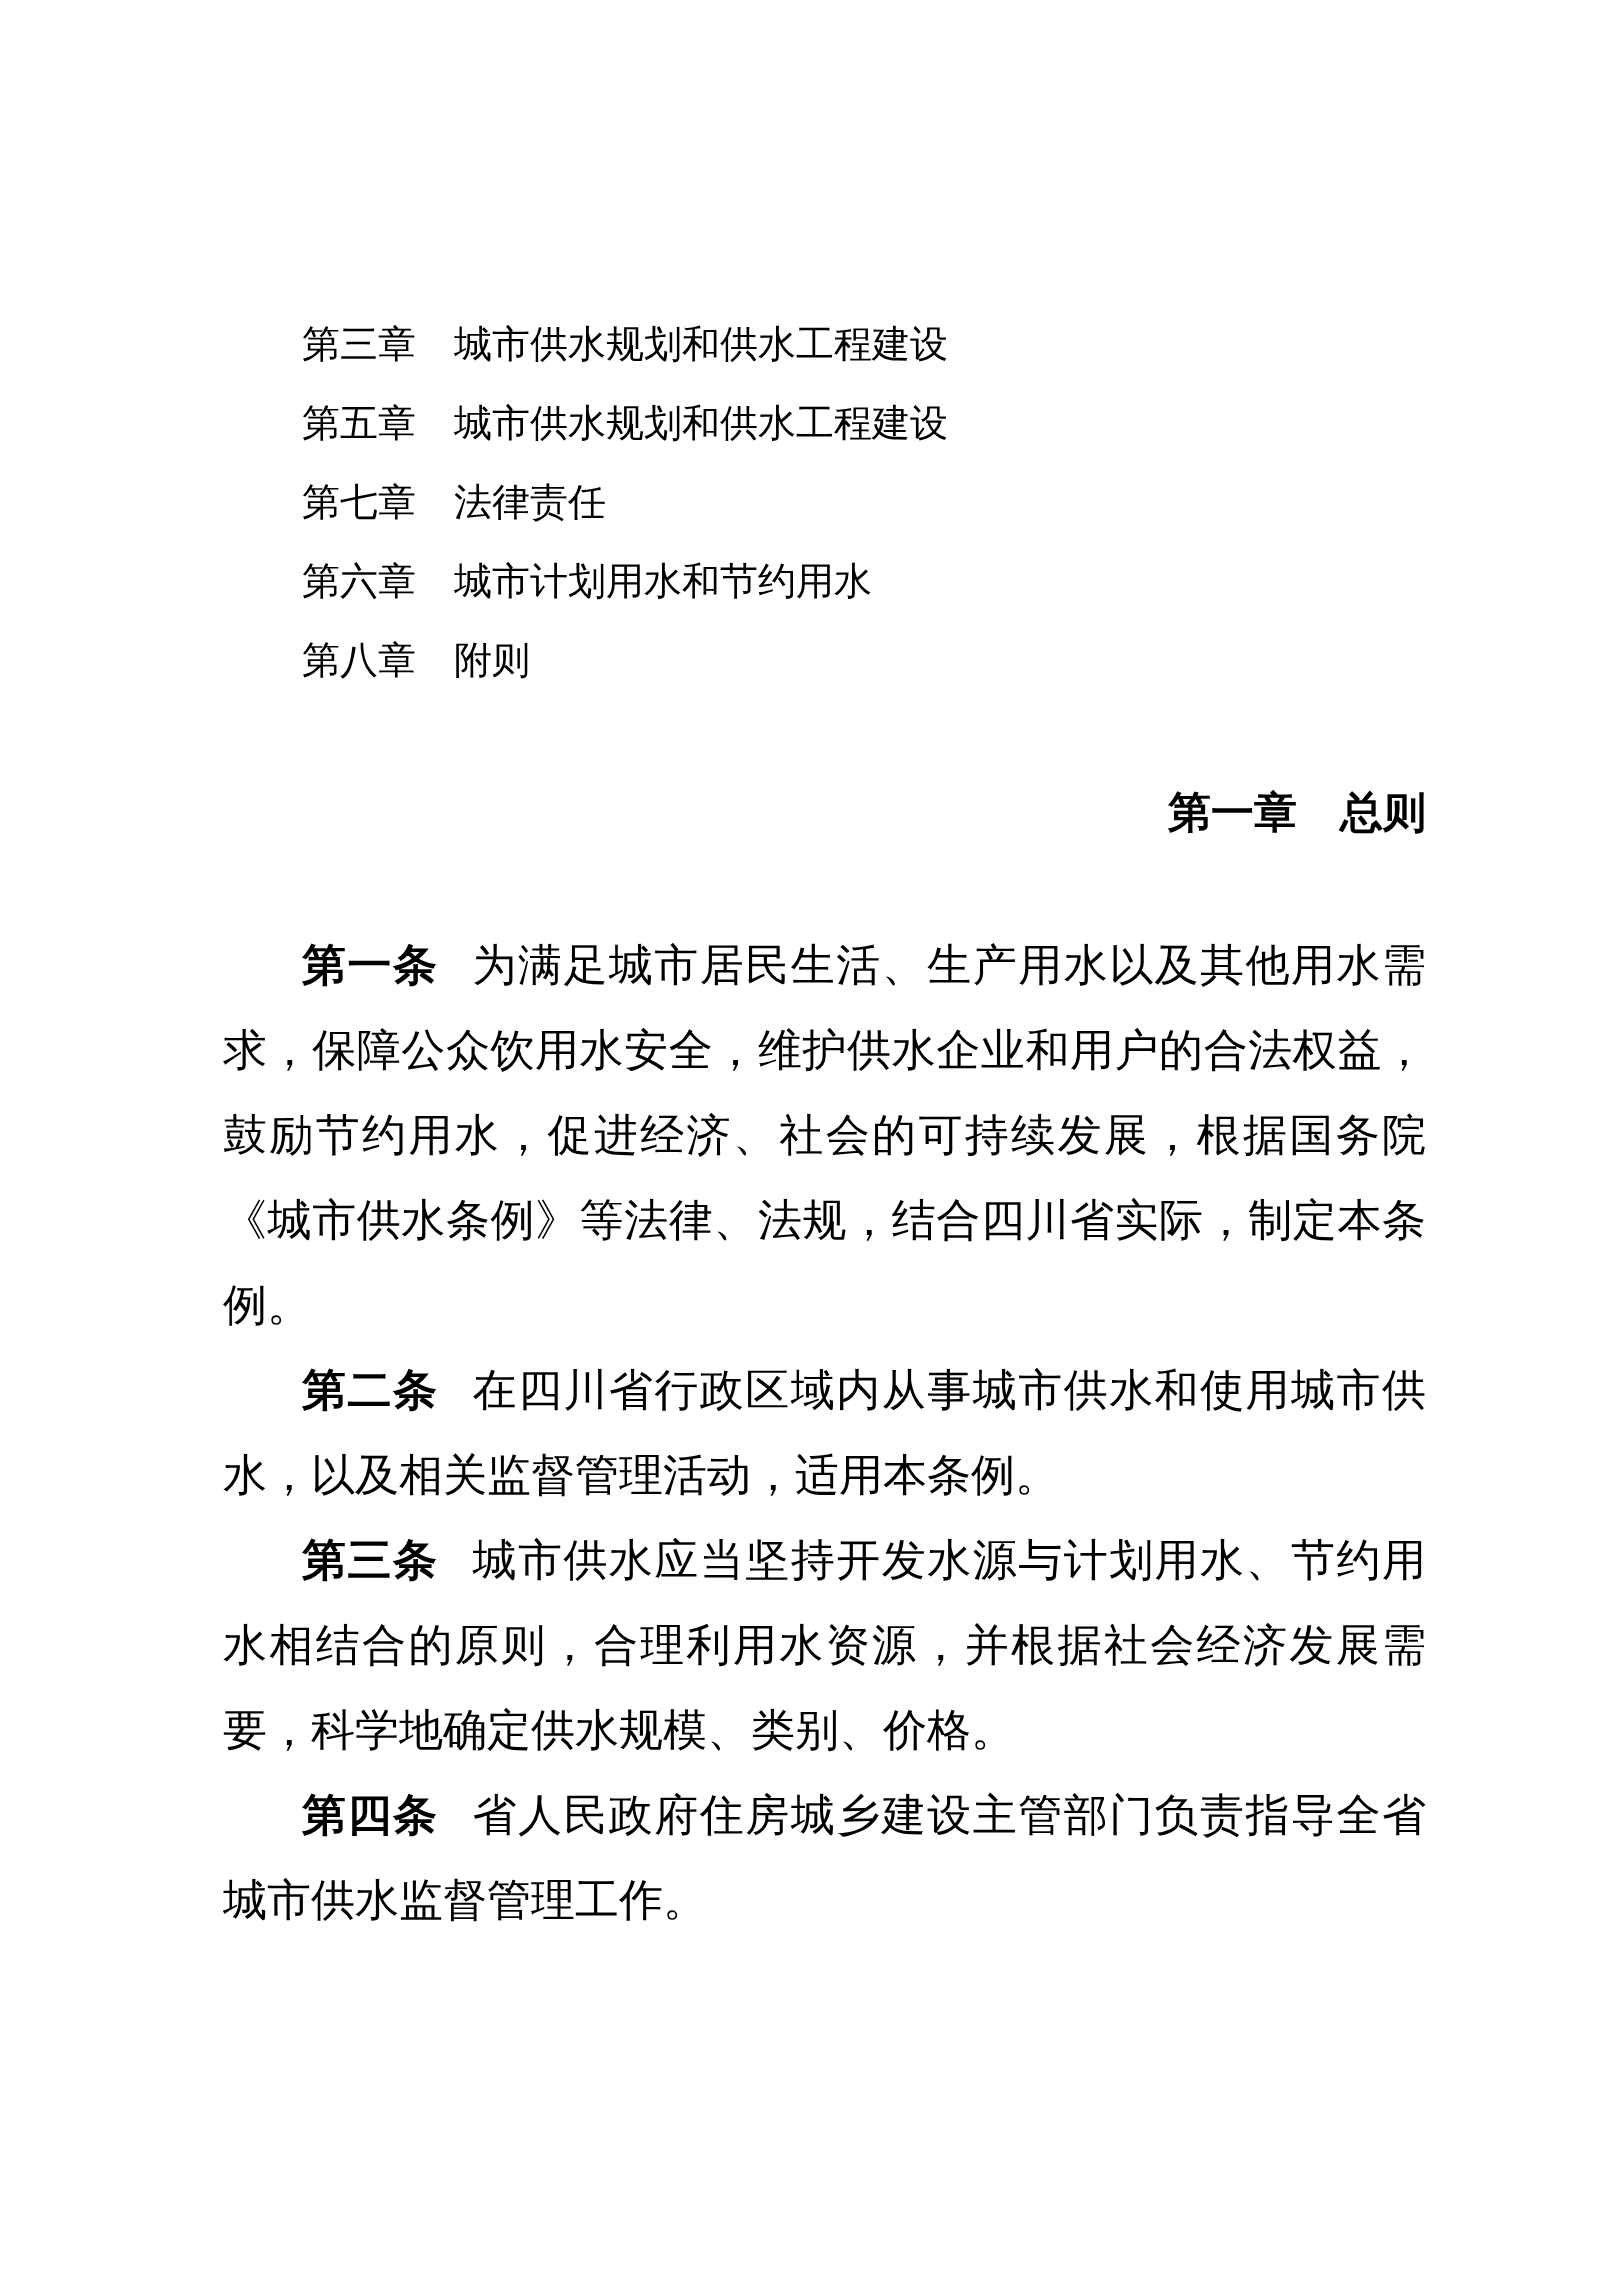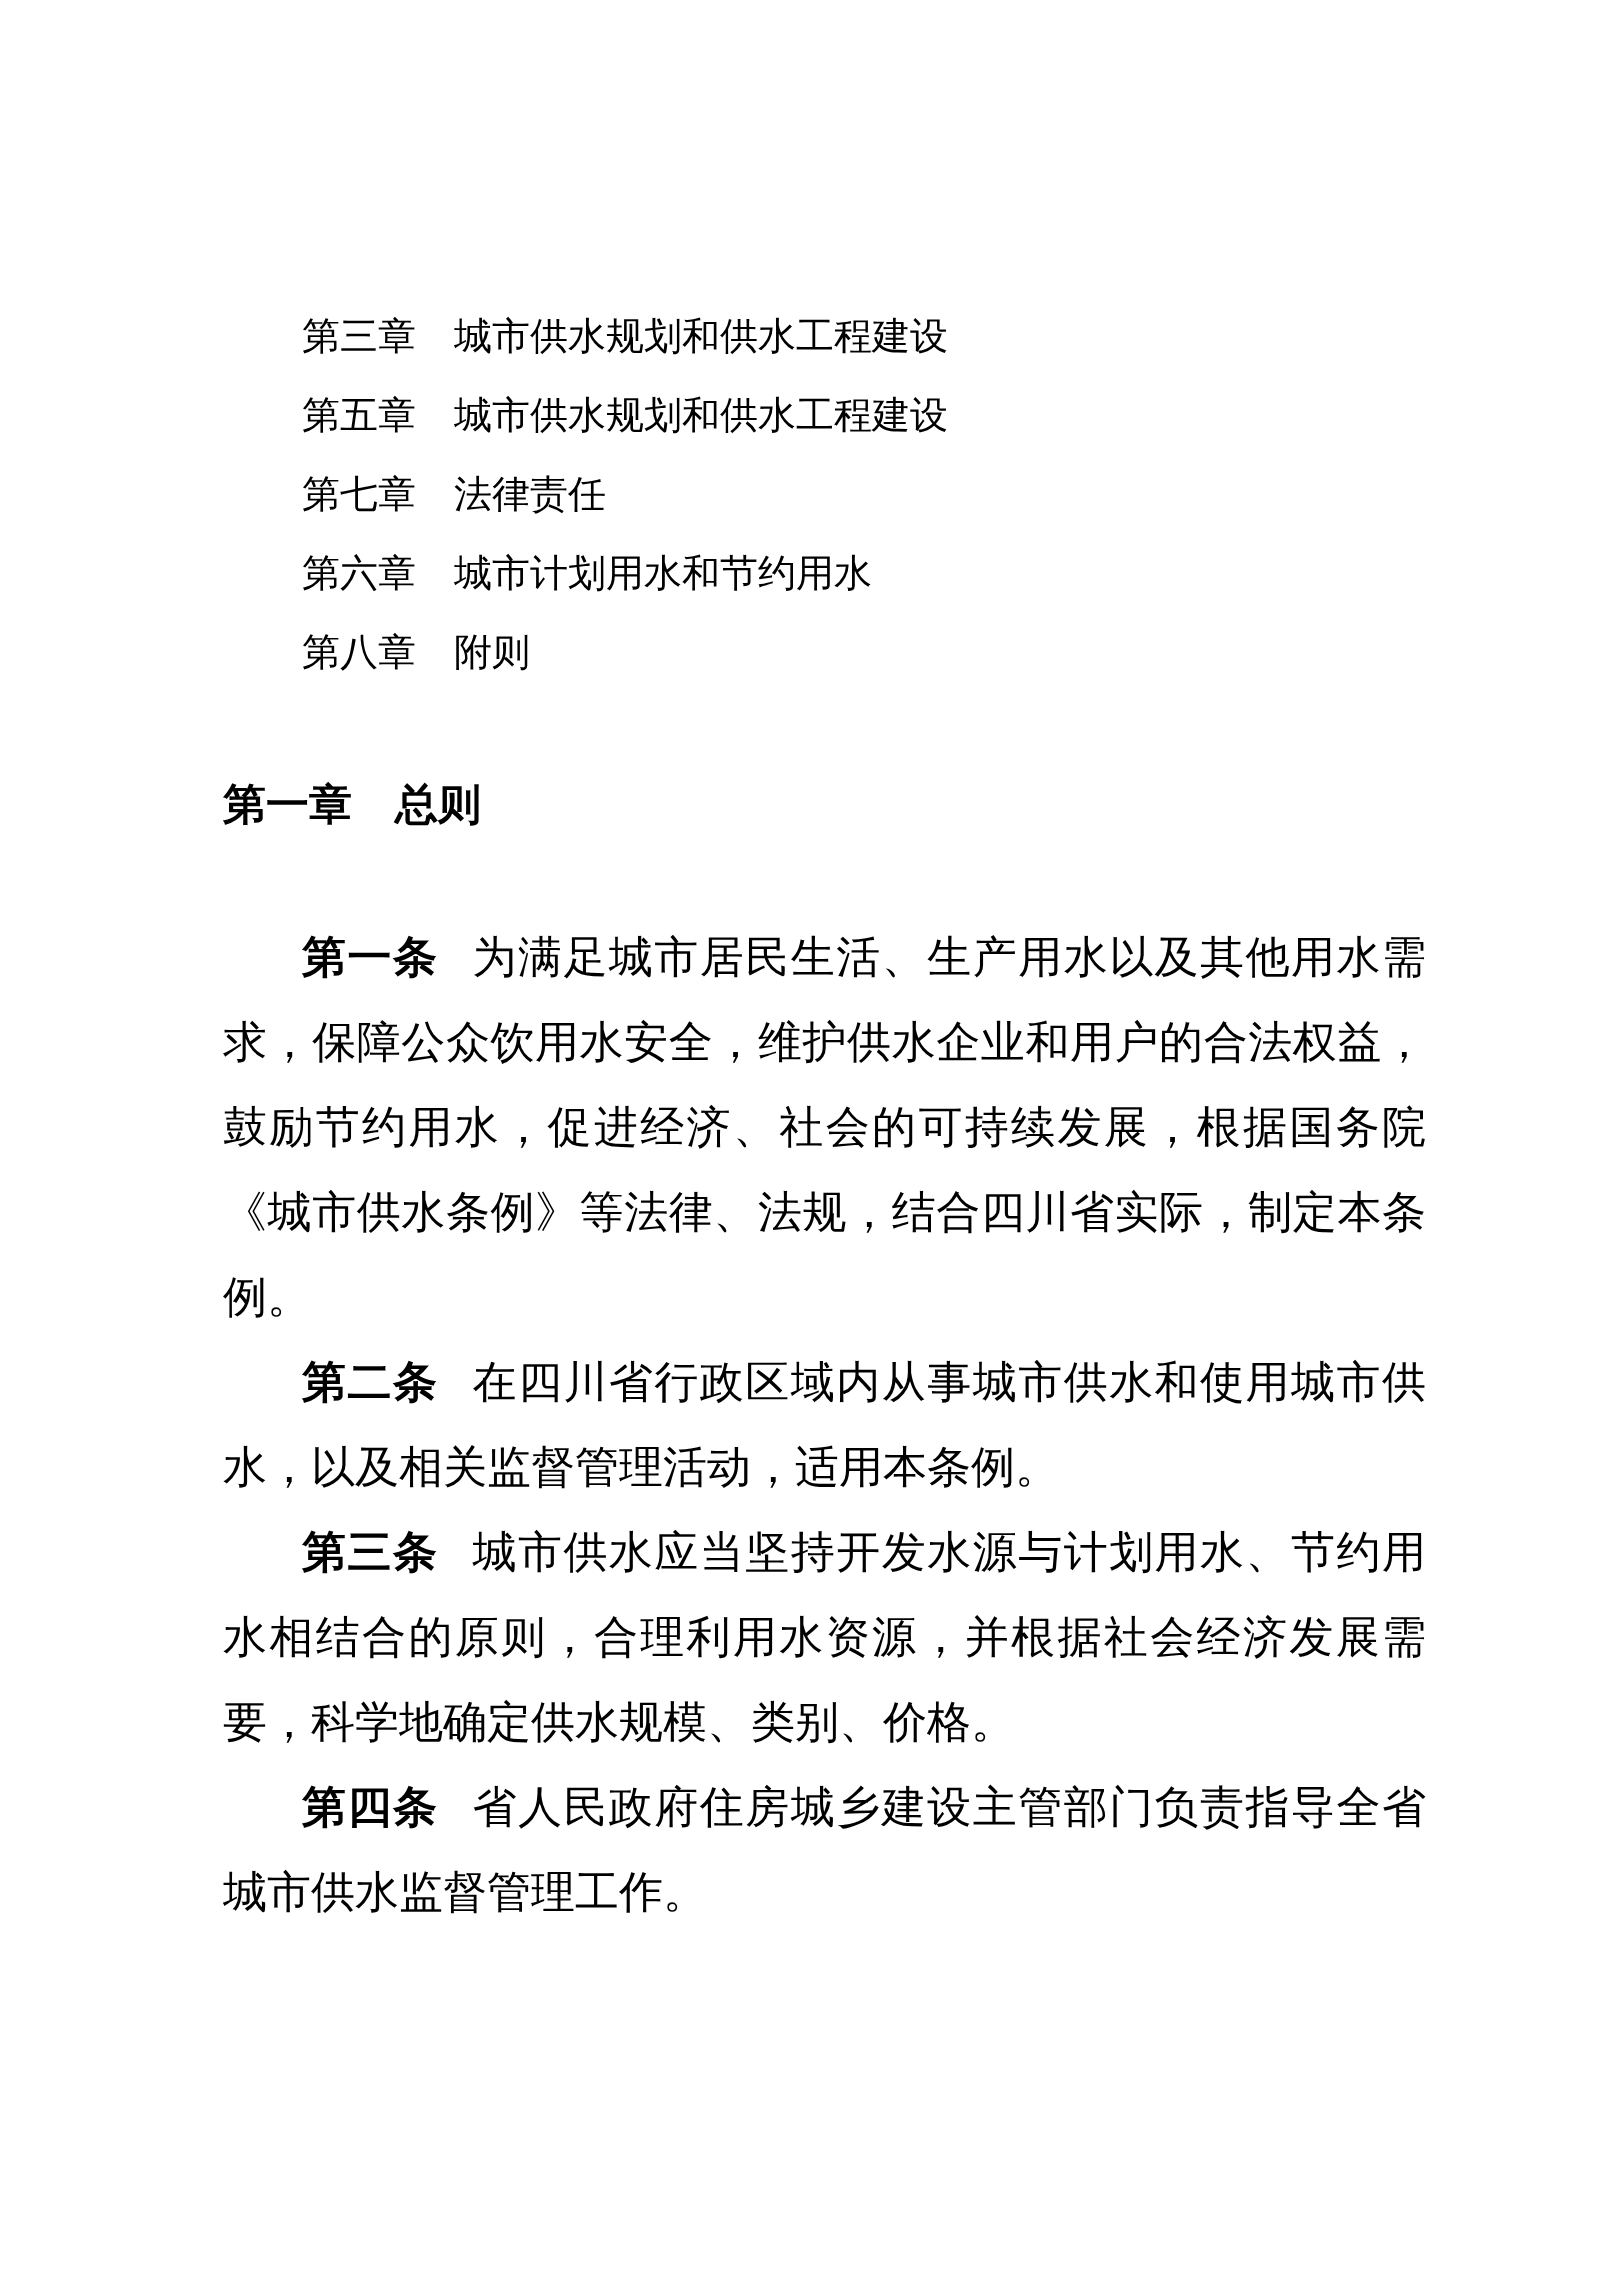--- a/index.html
+++ b/index.html
@@ -11,21 +11,21 @@
     width: 1623px;
     height: 2295px;
     background: #ffffff;
     color: #000000;
     font-family: "Liberation Serif", serif;
     overflow: hidden;
   }
   .content {
     position: absolute;
     left: 223px;
-    top: 0;
+    top: 8px;
     width: 1203px;
   }
   
   .toc {
     margin-top: 297px;
     font-size: 38px;
     line-height: 79px;
   }
   .toc-row {
     padding-left: 79px; 
@@ -33,21 +33,21 @@
   }
   .toc-chapter {
     margin-right: 38px;
   }
   
   .heading {
     margin-top: 70px;
     font-size: 43px;
     line-height: 85px;
     font-weight: bold;
-    text-align: left;
+    text-align: right;
   }
   
   .articles {
     margin-top: 68px;
     font-size: 44px;
     line-height: 85px;
     text-align: justify;
   }
   .para {
     margin: 0;

